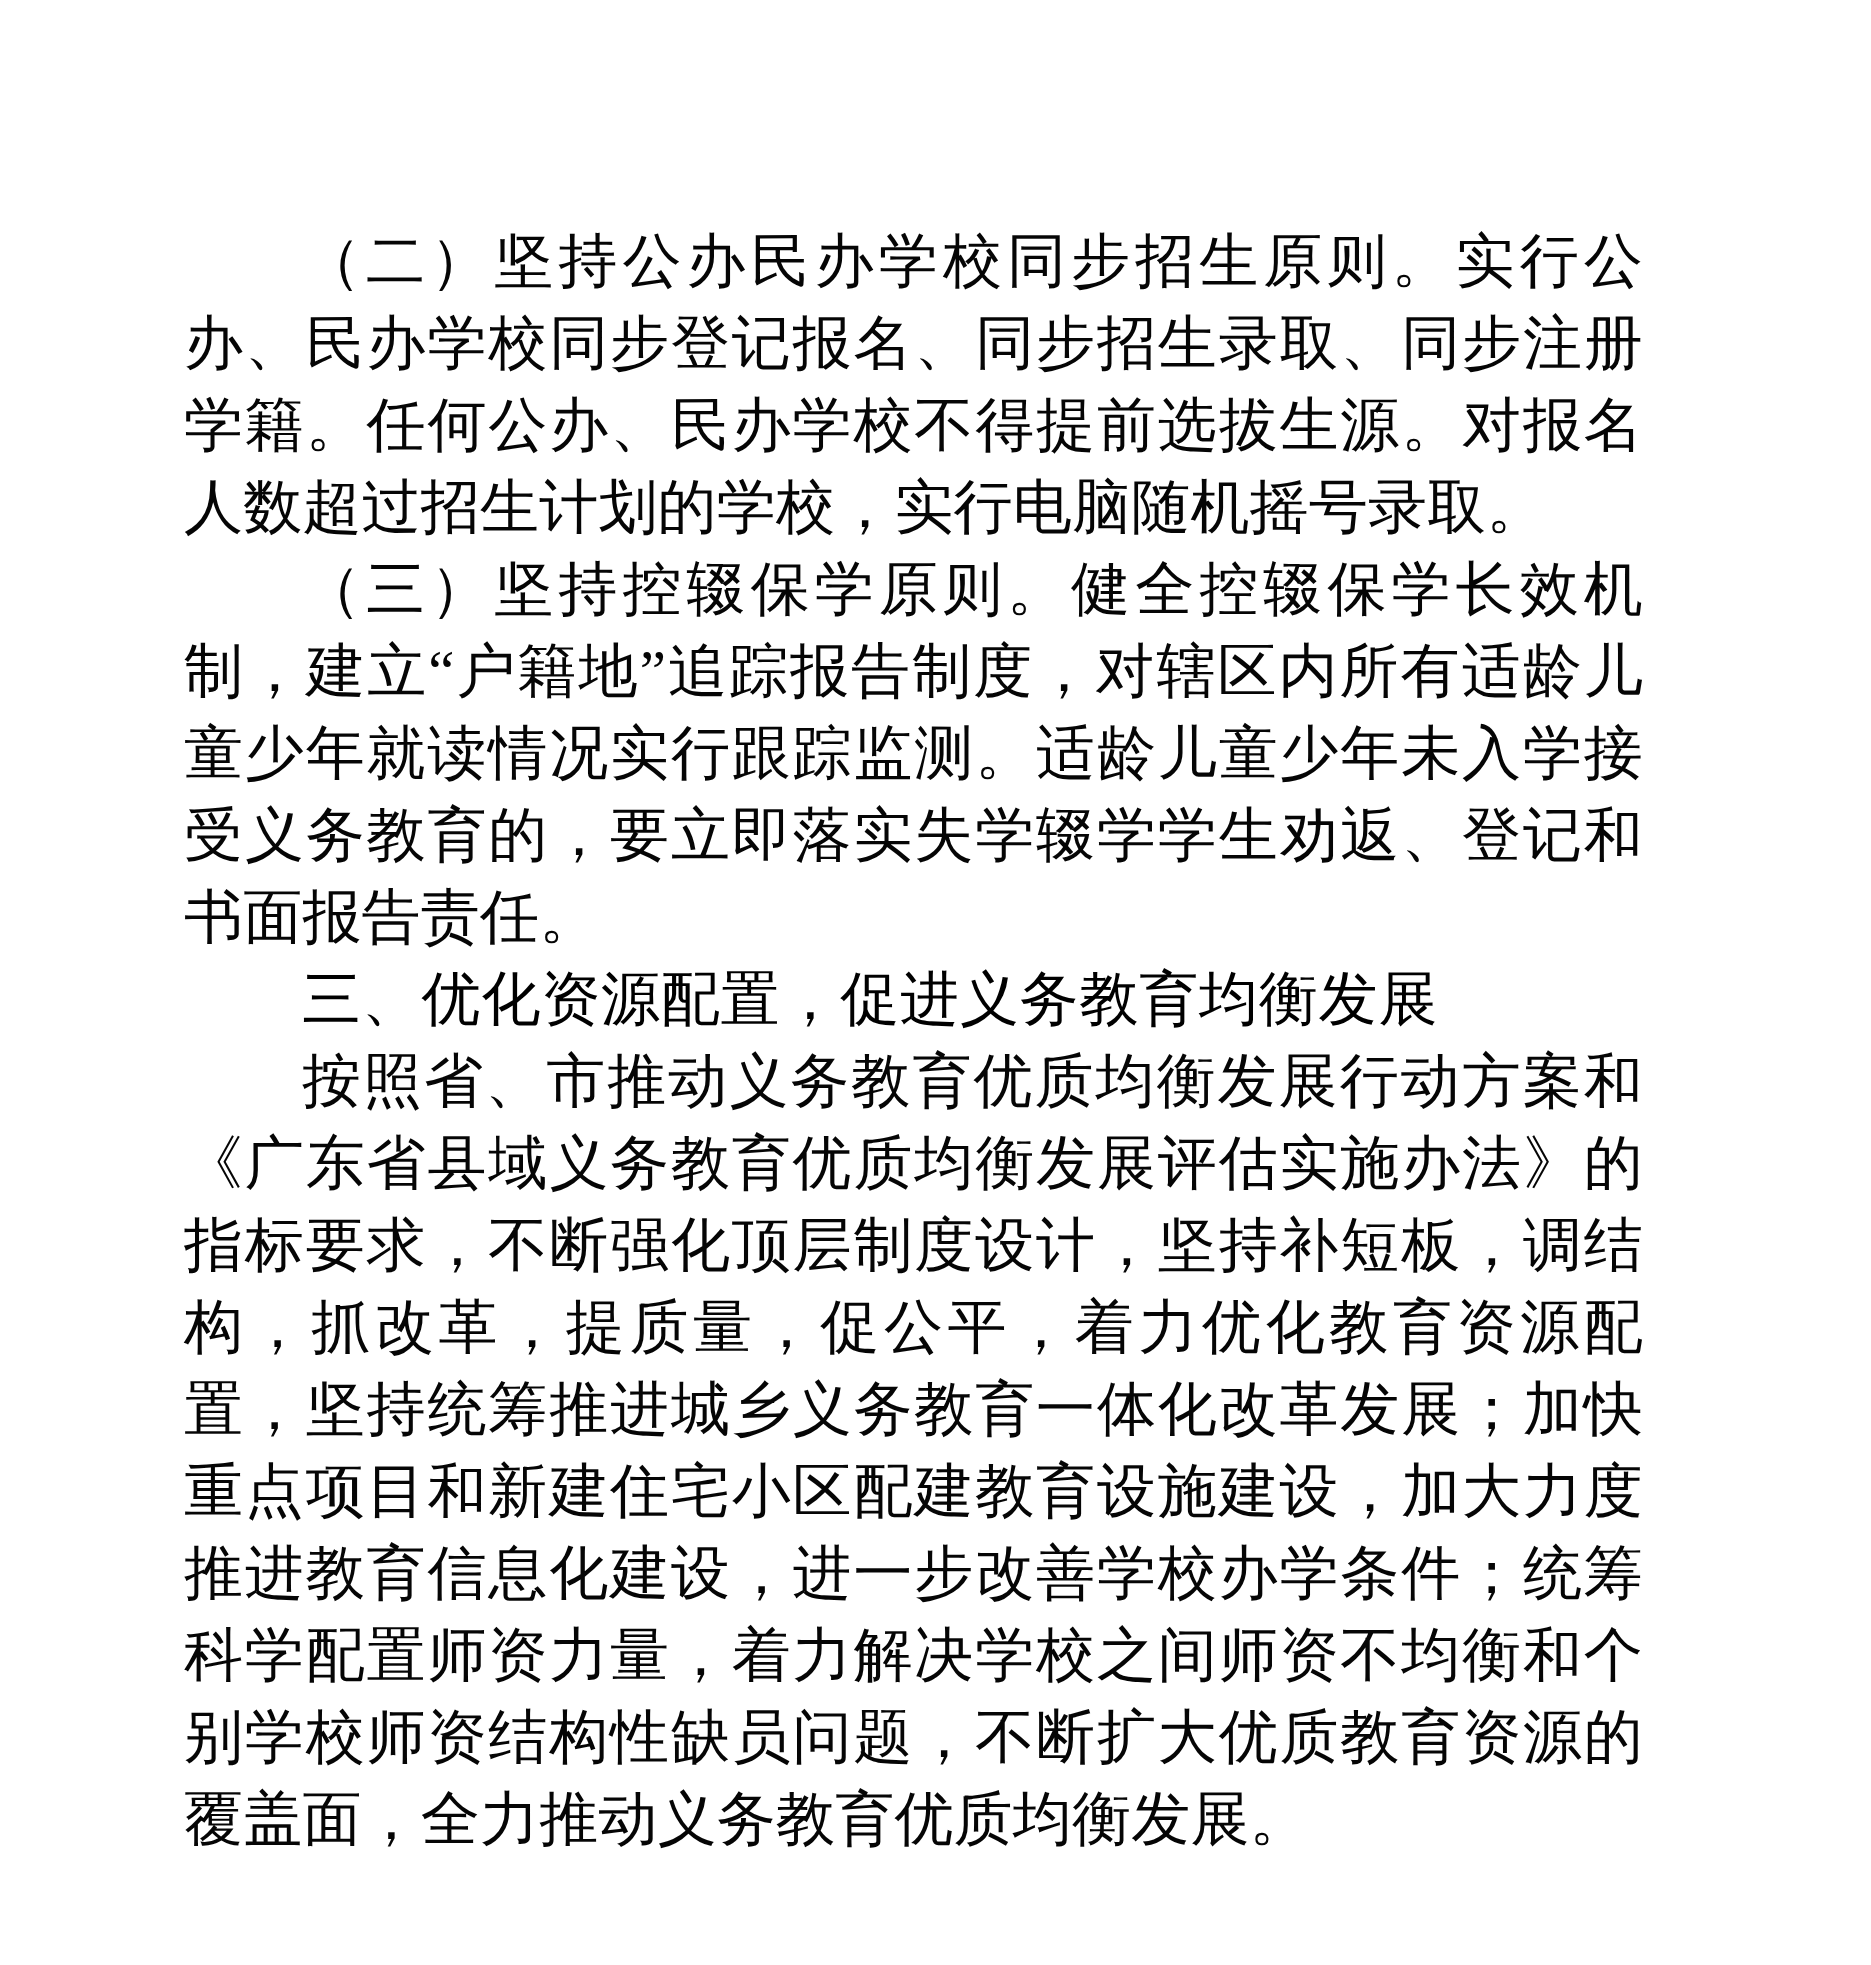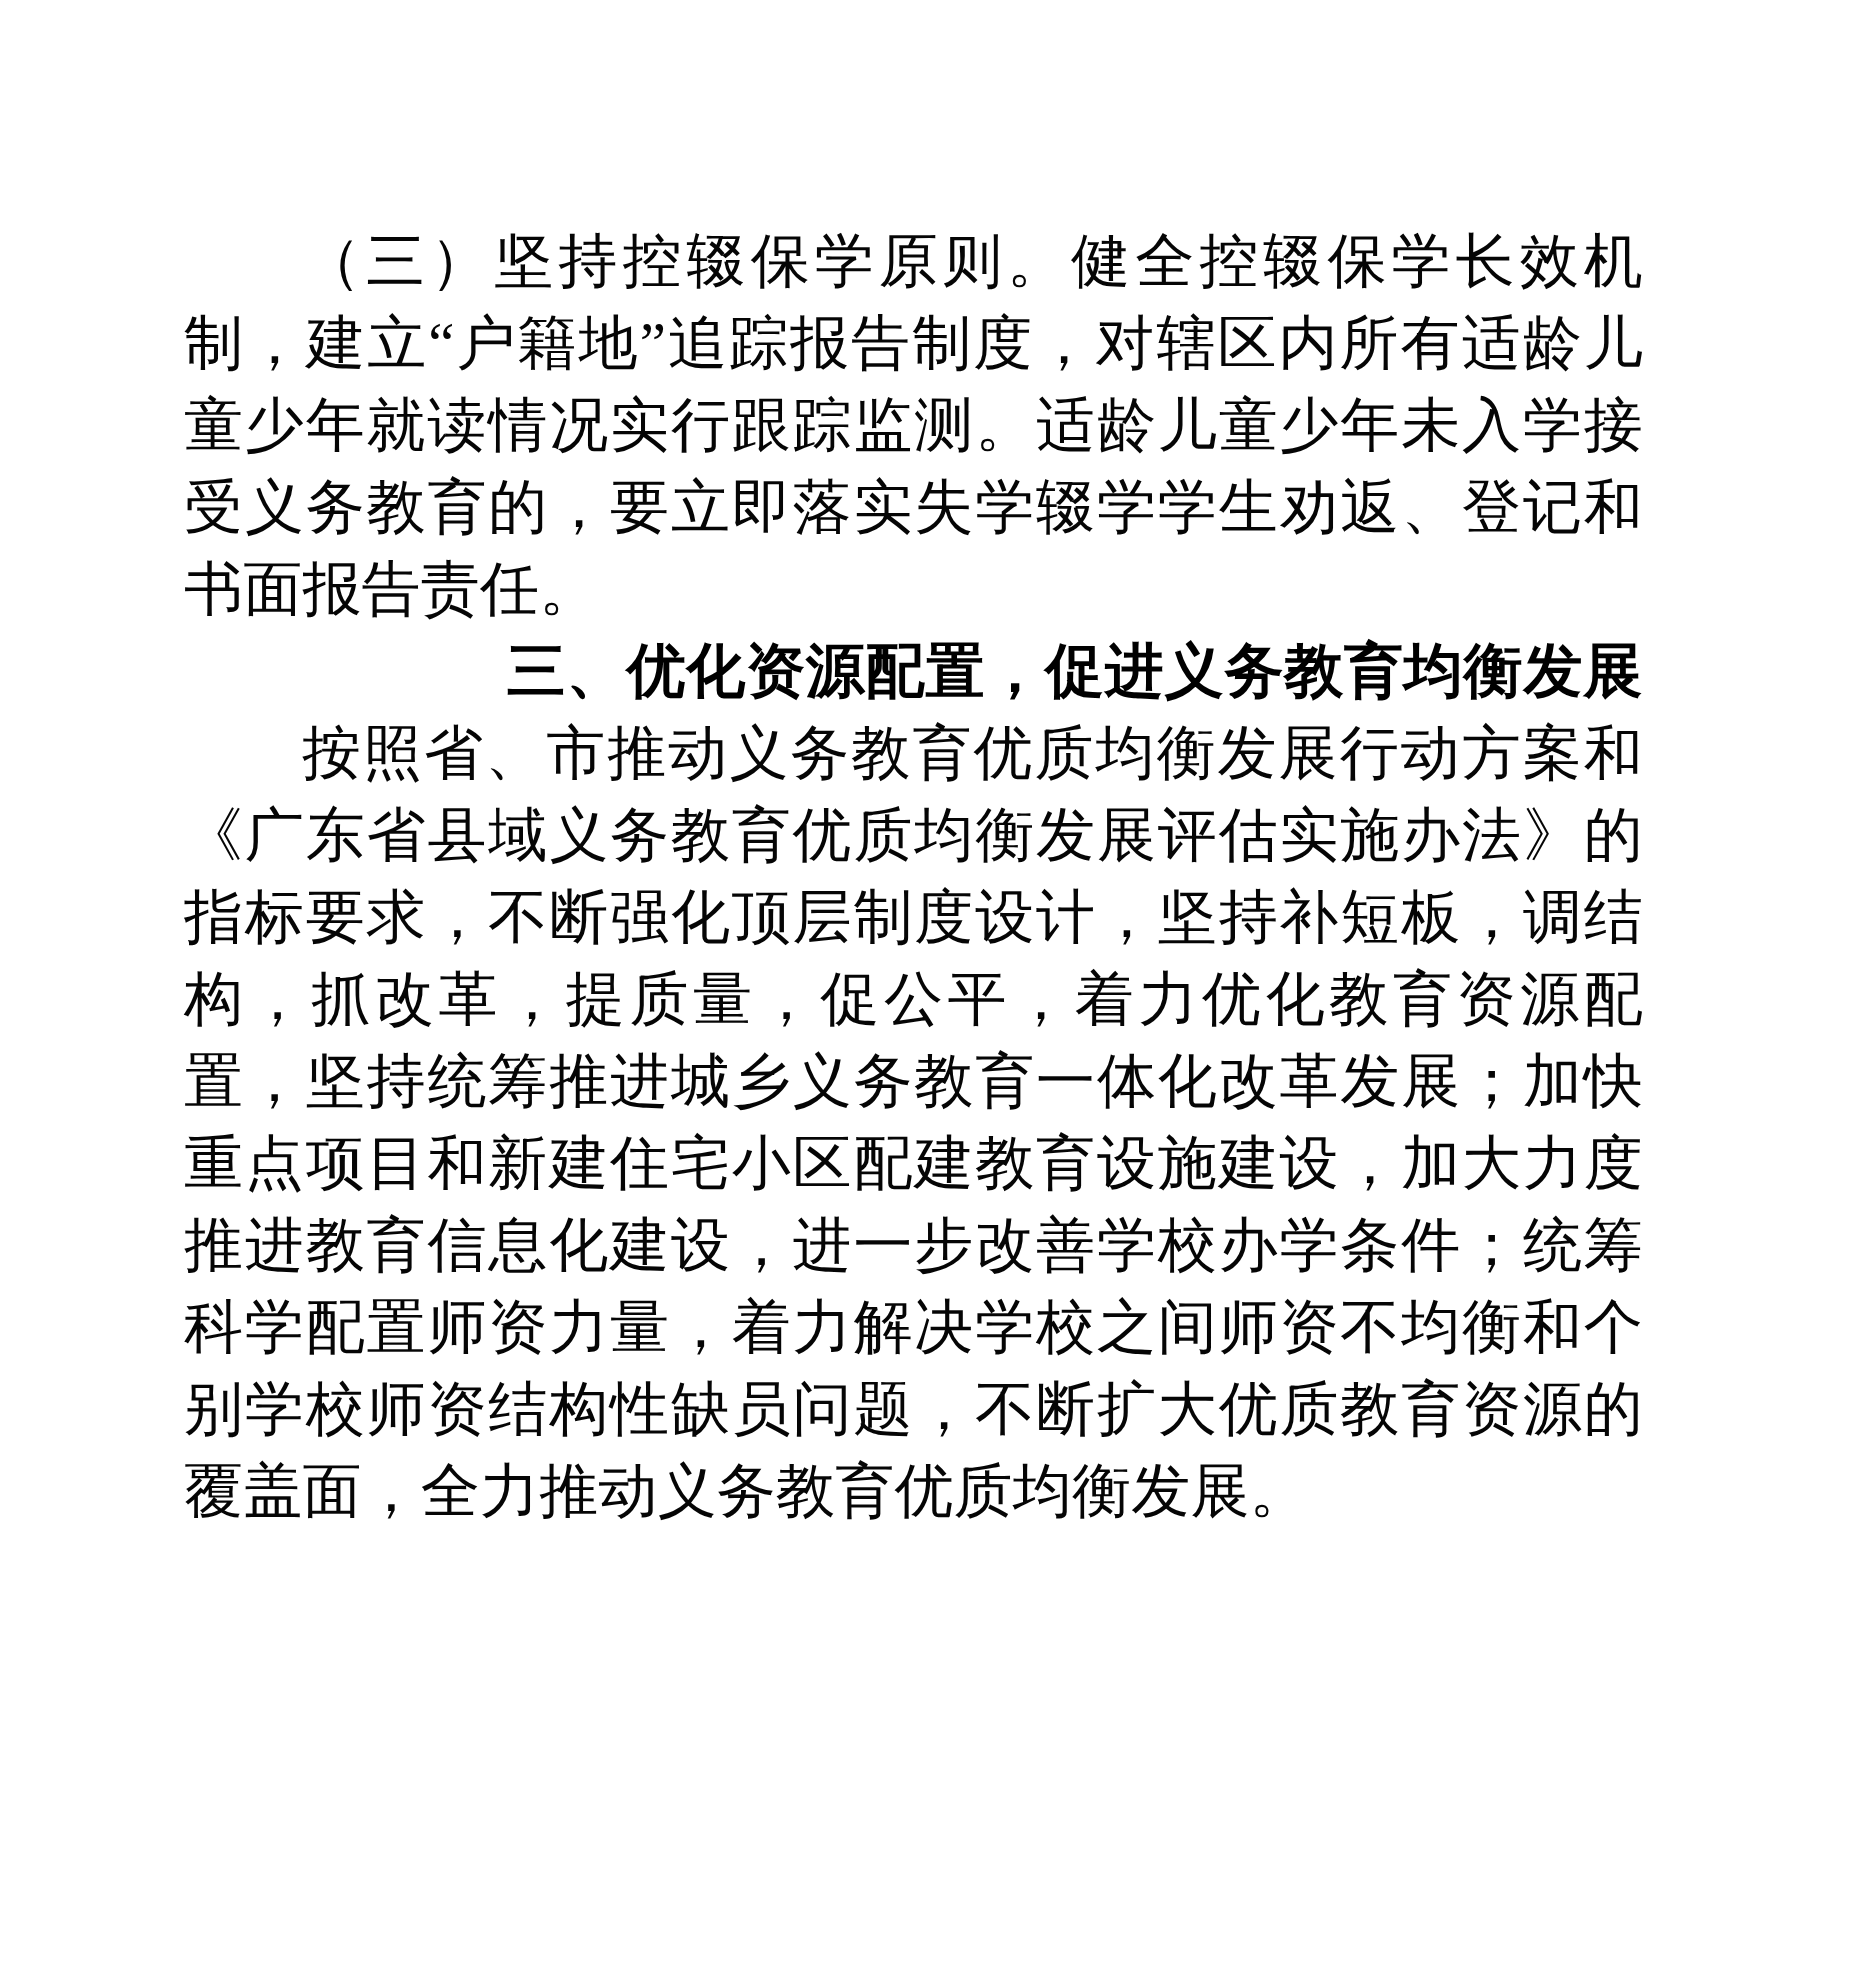--- a/index.html
+++ b/index.html
@@ -50,34 +50,35 @@
     white-space: normal;
   }
 
   
   .heading {
     margin: 0;
     font-size: 59px;
     line-height: 82px;
     text-indent: 118px;
     font-family: "Liberation Sans", "DejaVu Sans", sans-serif;
-    font-weight: 700;
+    font-weight: 400;
     letter-spacing: 0.8px;
     color: #000000;
-    text-align: right;
+    text-align: left;
     white-space: nowrap;
   }
 </style>
 </head>
 <body>
 
 <div id="page">
 
   <div id="body-text">
 
+    <p class="para">（二）坚持公办民办学校同步招生原则。实行公办、民办学校同步登记报名、同步招生录取、同步注册学籍。任何公办、民办学校不得提前选拔生源。对报名人数超过招生计划的学校，实行电脑随机摇号录取。</p>
 
     <p class="para">（三）坚持控辍保学原则。健全控辍保学长效机制，建立“户籍地”追踪报告制度，对辖区内所有适龄儿童少年就读情况实行跟踪监测。适龄儿童少年未入学接受义务教育的，要立即落实失学辍学学生劝返、登记和书面报告责任。</p>
 
 
     <p class="heading">三、优化资源配置，促进义务教育均衡发展</p>
 
     <p class="para">按照省、市推动义务教育优质均衡发展行动方案和《广东省县域义务教育优质均衡发展评估实施办法》的指标要求，不断强化顶层制度设计，坚持补短板，调结构，抓改革，提质量，促公平，着力优化教育资源配置，坚持统筹推进城乡义务教育一体化改革发展；加快重点项目和新建住宅小区配建教育设施建设，加大力度推进教育信息化建设，进一步改善学校办学条件；统筹科学配置师资力量，着力解决学校之间师资不均衡和个别学校师资结构性缺员问题，不断扩大优质教育资源的覆盖面，全力推动义务教育优质均衡发展。</p>
 
   </div>
 

